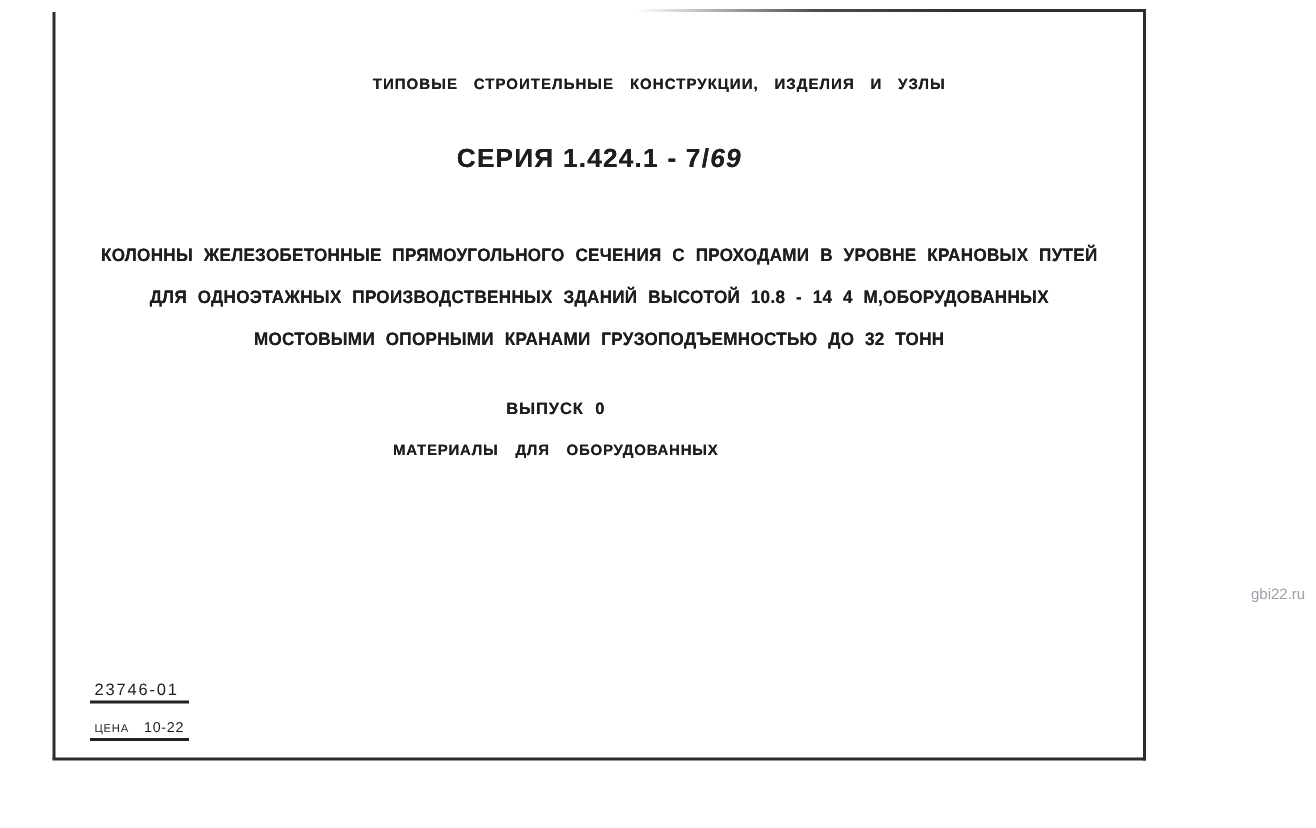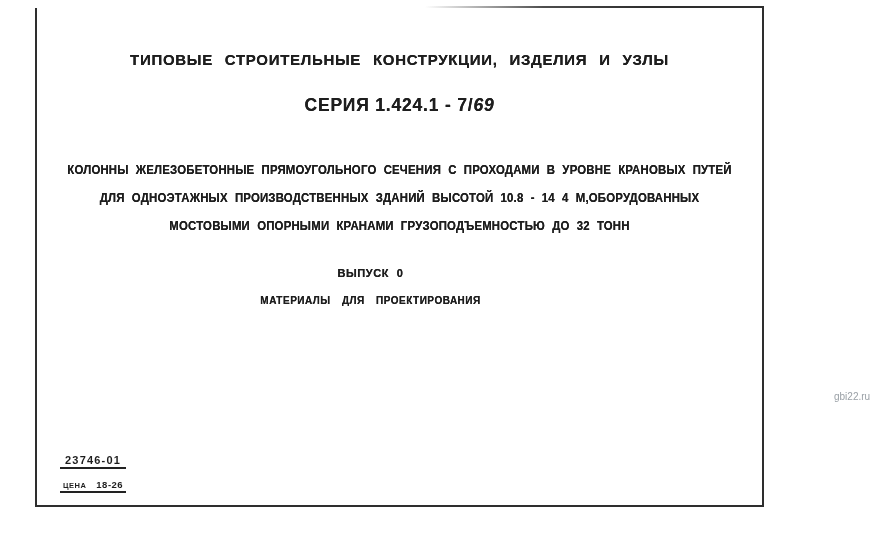--- a/index.html
+++ b/index.html
@@ -27,23 +27,24 @@
     position: absolute;
     left: 36px;
     width: 727px;
     text-align: center;
     white-space: nowrap;
     font-weight: 700;
     text-shadow: 0 0 0.3px currentColor;
   }
   .header-line {
     top: 51px;
-    font-size: 15px;
+    font-size: 10px;
     letter-spacing: 0.7px;
     word-spacing: 7px;
+    padding-left: 40px;
   }
   .series-line {
     top: 95px;
     font-size: 17.5px;
     font-weight: 600;
     letter-spacing: 0.8px;
   }
   .series-italic { font-style: italic; }
   .title-line {
     font-size: 12px;
@@ -56,22 +57,22 @@
   .title-line-2 { top: 191px; }
   .title-line-3 { top: 219px; }
   .issue-block { left: 36px; width: 669px; } 
   .issue-line    { top: 267px; font-size: 11px; letter-spacing: 0.6px; word-spacing: 4px; text-align: center; }
   .subtitle-line { top: 295px; font-size: 10px; letter-spacing: 0.5px; word-spacing: 8px; }
 
   .stamp {
     position: absolute;
     left: 60px; top: 454px;
     display: inline-block;
-    text-align: center;
-    font-weight: 700;
+    text-align: left;
+    font-weight: 400;
   }
   .stamp-code {
     font-size: 11px;
     letter-spacing: 1.2px;
     padding: 0 3px 1px 3px;
     border-bottom: 2px solid #222;
   }
   .stamp-price {
     display: flex;
     justify-content: space-between;
@@ -106,25 +107,25 @@
 
   <div class="txt series-line">
     <span>СЕРИЯ 1.424.1 - 7/</span><span class="series-italic">69</span>
   </div>
 
   <div class="txt title-line title-line-1">КОЛОННЫ ЖЕЛЕЗОБЕТОННЫЕ ПРЯМОУГОЛЬНОГО СЕЧЕНИЯ С ПРОХОДАМИ В УРОВНЕ КРАНОВЫХ ПУТЕЙ</div>
   <div class="txt title-line title-line-2">ДЛЯ ОДНОЭТАЖНЫХ ПРОИЗВОДСТВЕННЫХ ЗДАНИЙ ВЫСОТОЙ 10.8 - 14 4 М,ОБОРУДОВАННЫХ</div>
   <div class="txt title-line title-line-3">МОСТОВЫМИ ОПОРНЫМИ КРАНАМИ ГРУЗОПОДЪЕМНОСТЬЮ ДО 32 ТОНН</div>
 
   <div class="txt issue-block issue-line">ВЫПУСК 0</div>
-  <div class="txt issue-block subtitle-line">МАТЕРИАЛЫ ДЛЯ ПРОЕКТИРОВАНИЯ</div>
+  <div class="txt issue-block subtitle-line">МАТЕРИАЛЫ ДЛЯ ОБОРУДОВАННЫХ</div>
 
   <div class="stamp">
     <div class="stamp-code">23746-01</div>
     <div class="stamp-price">
       <span class="stamp-price-label">ЦЕНА</span>
-      <span class="stamp-price-value">18-26</span>
+      <span class="stamp-price-value">10-22</span>
     </div>
   </div>
 
   <div class="watermark">gbi22.ru</div>
 
 </div>
 
 </body></html>

